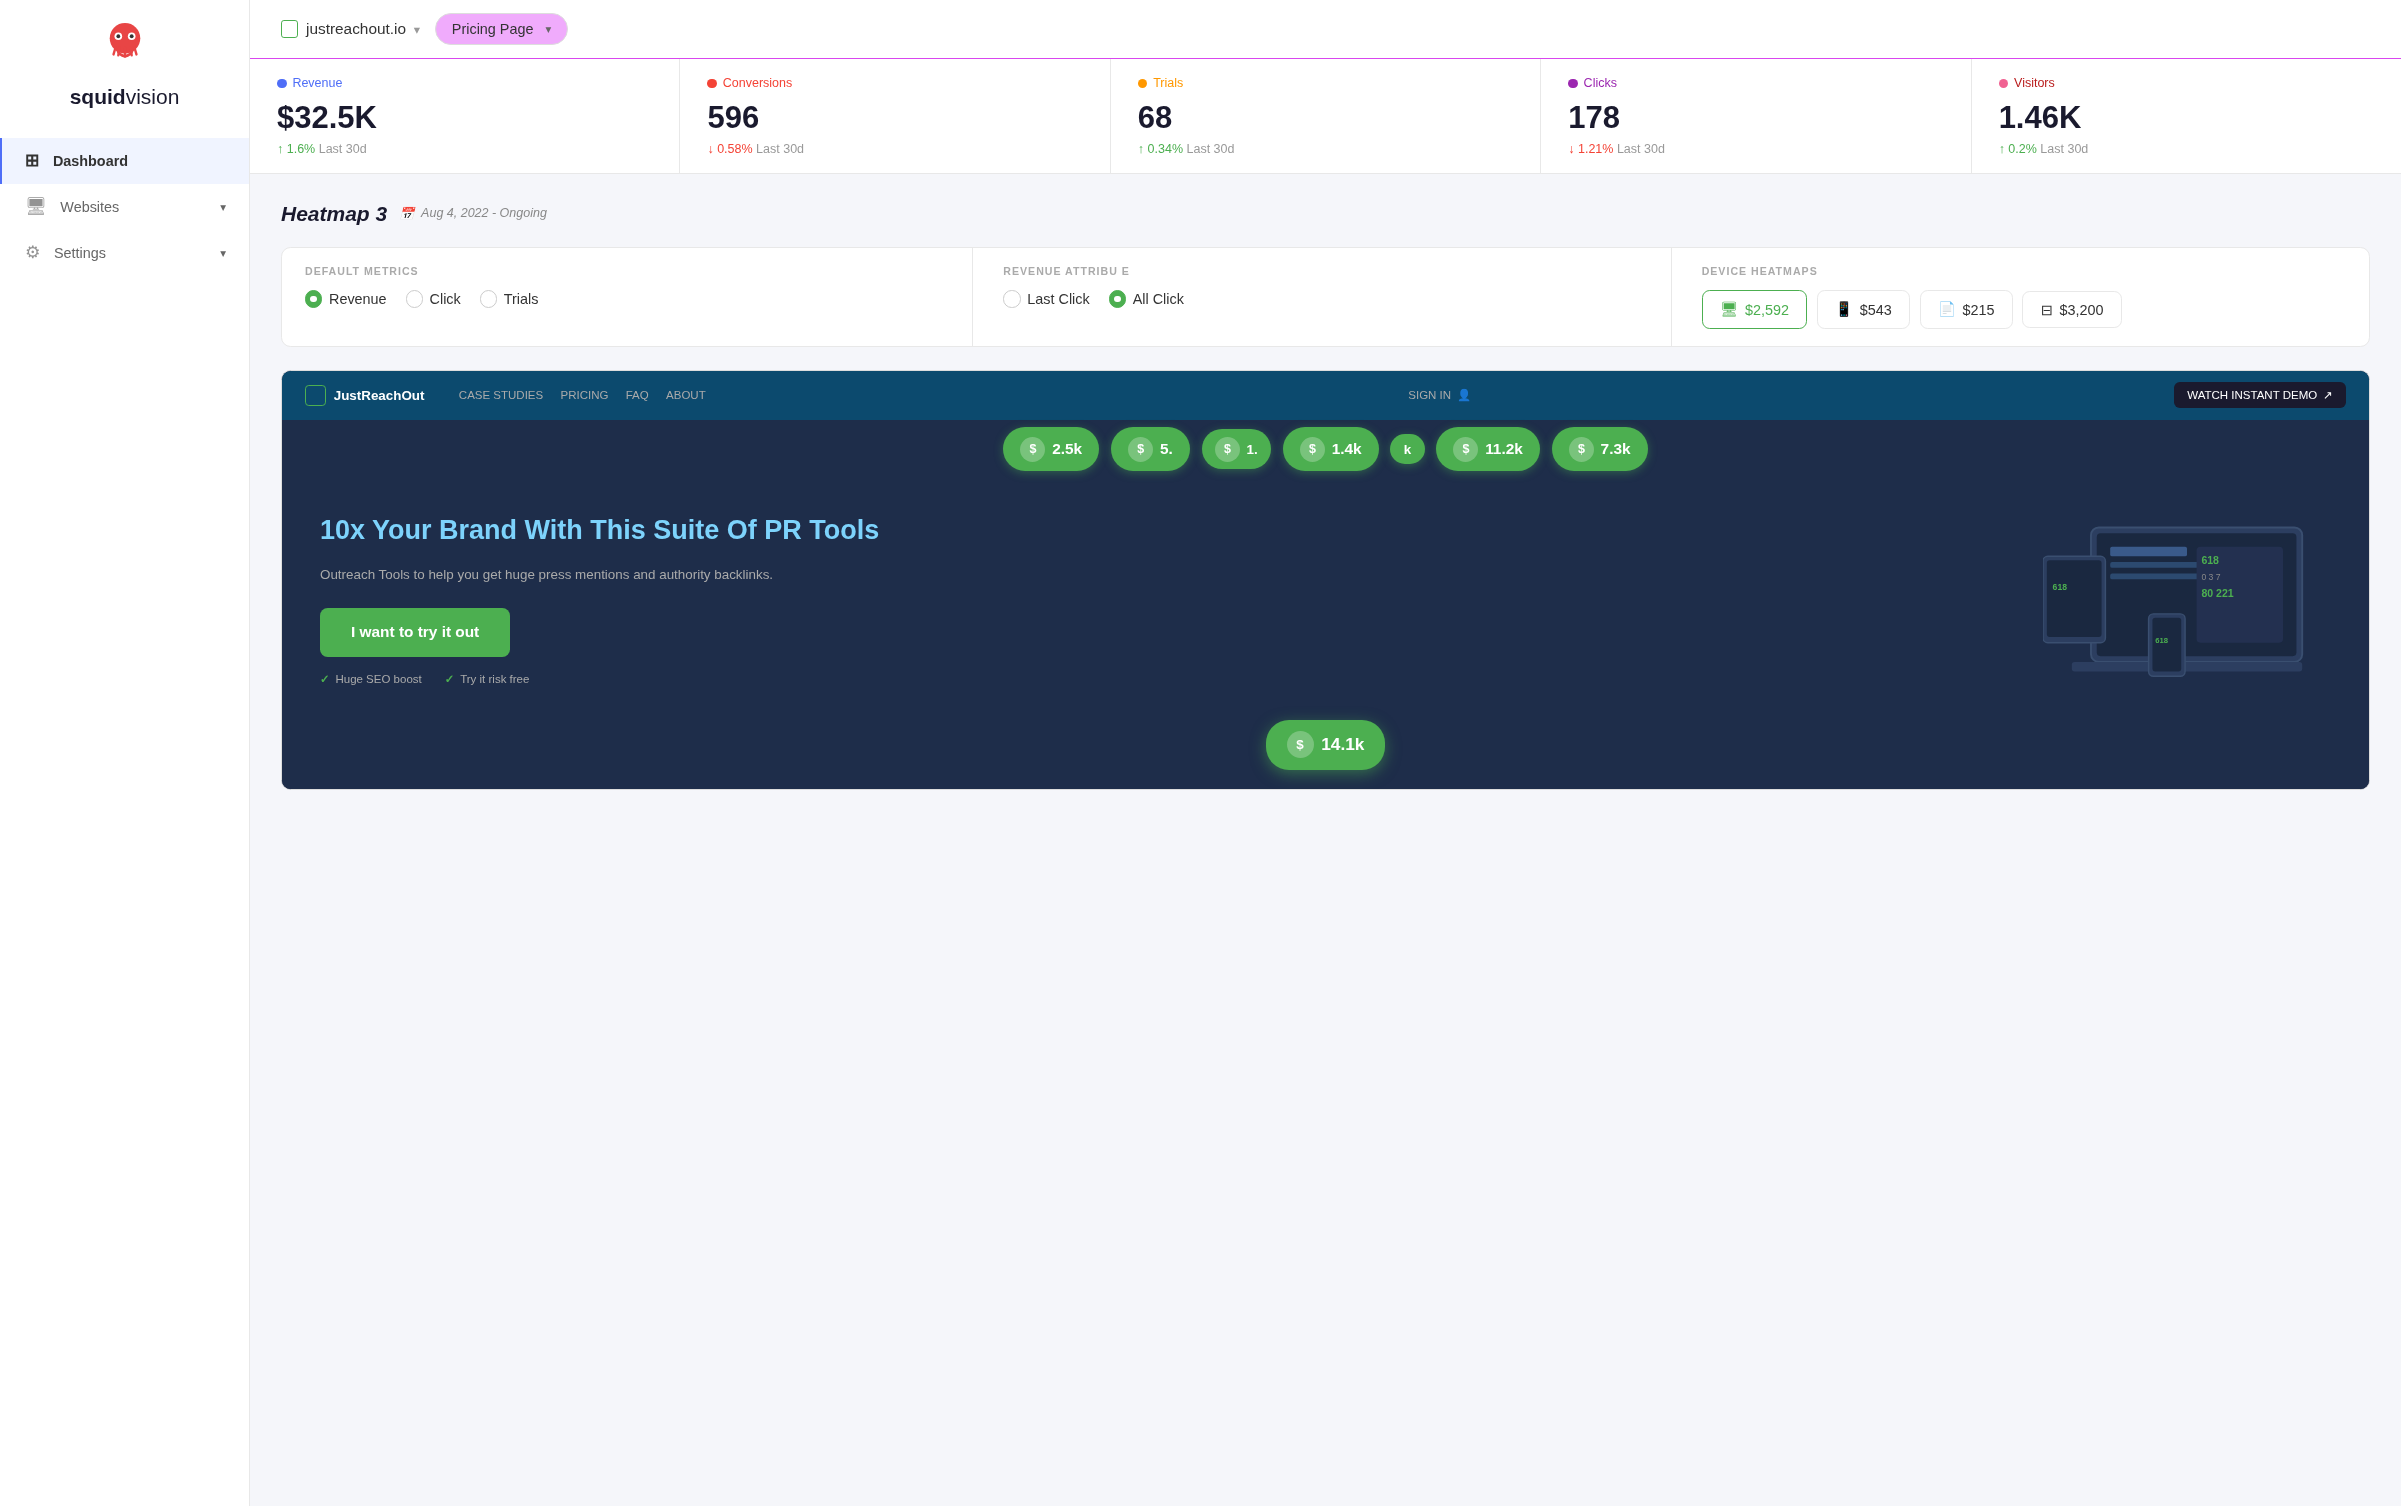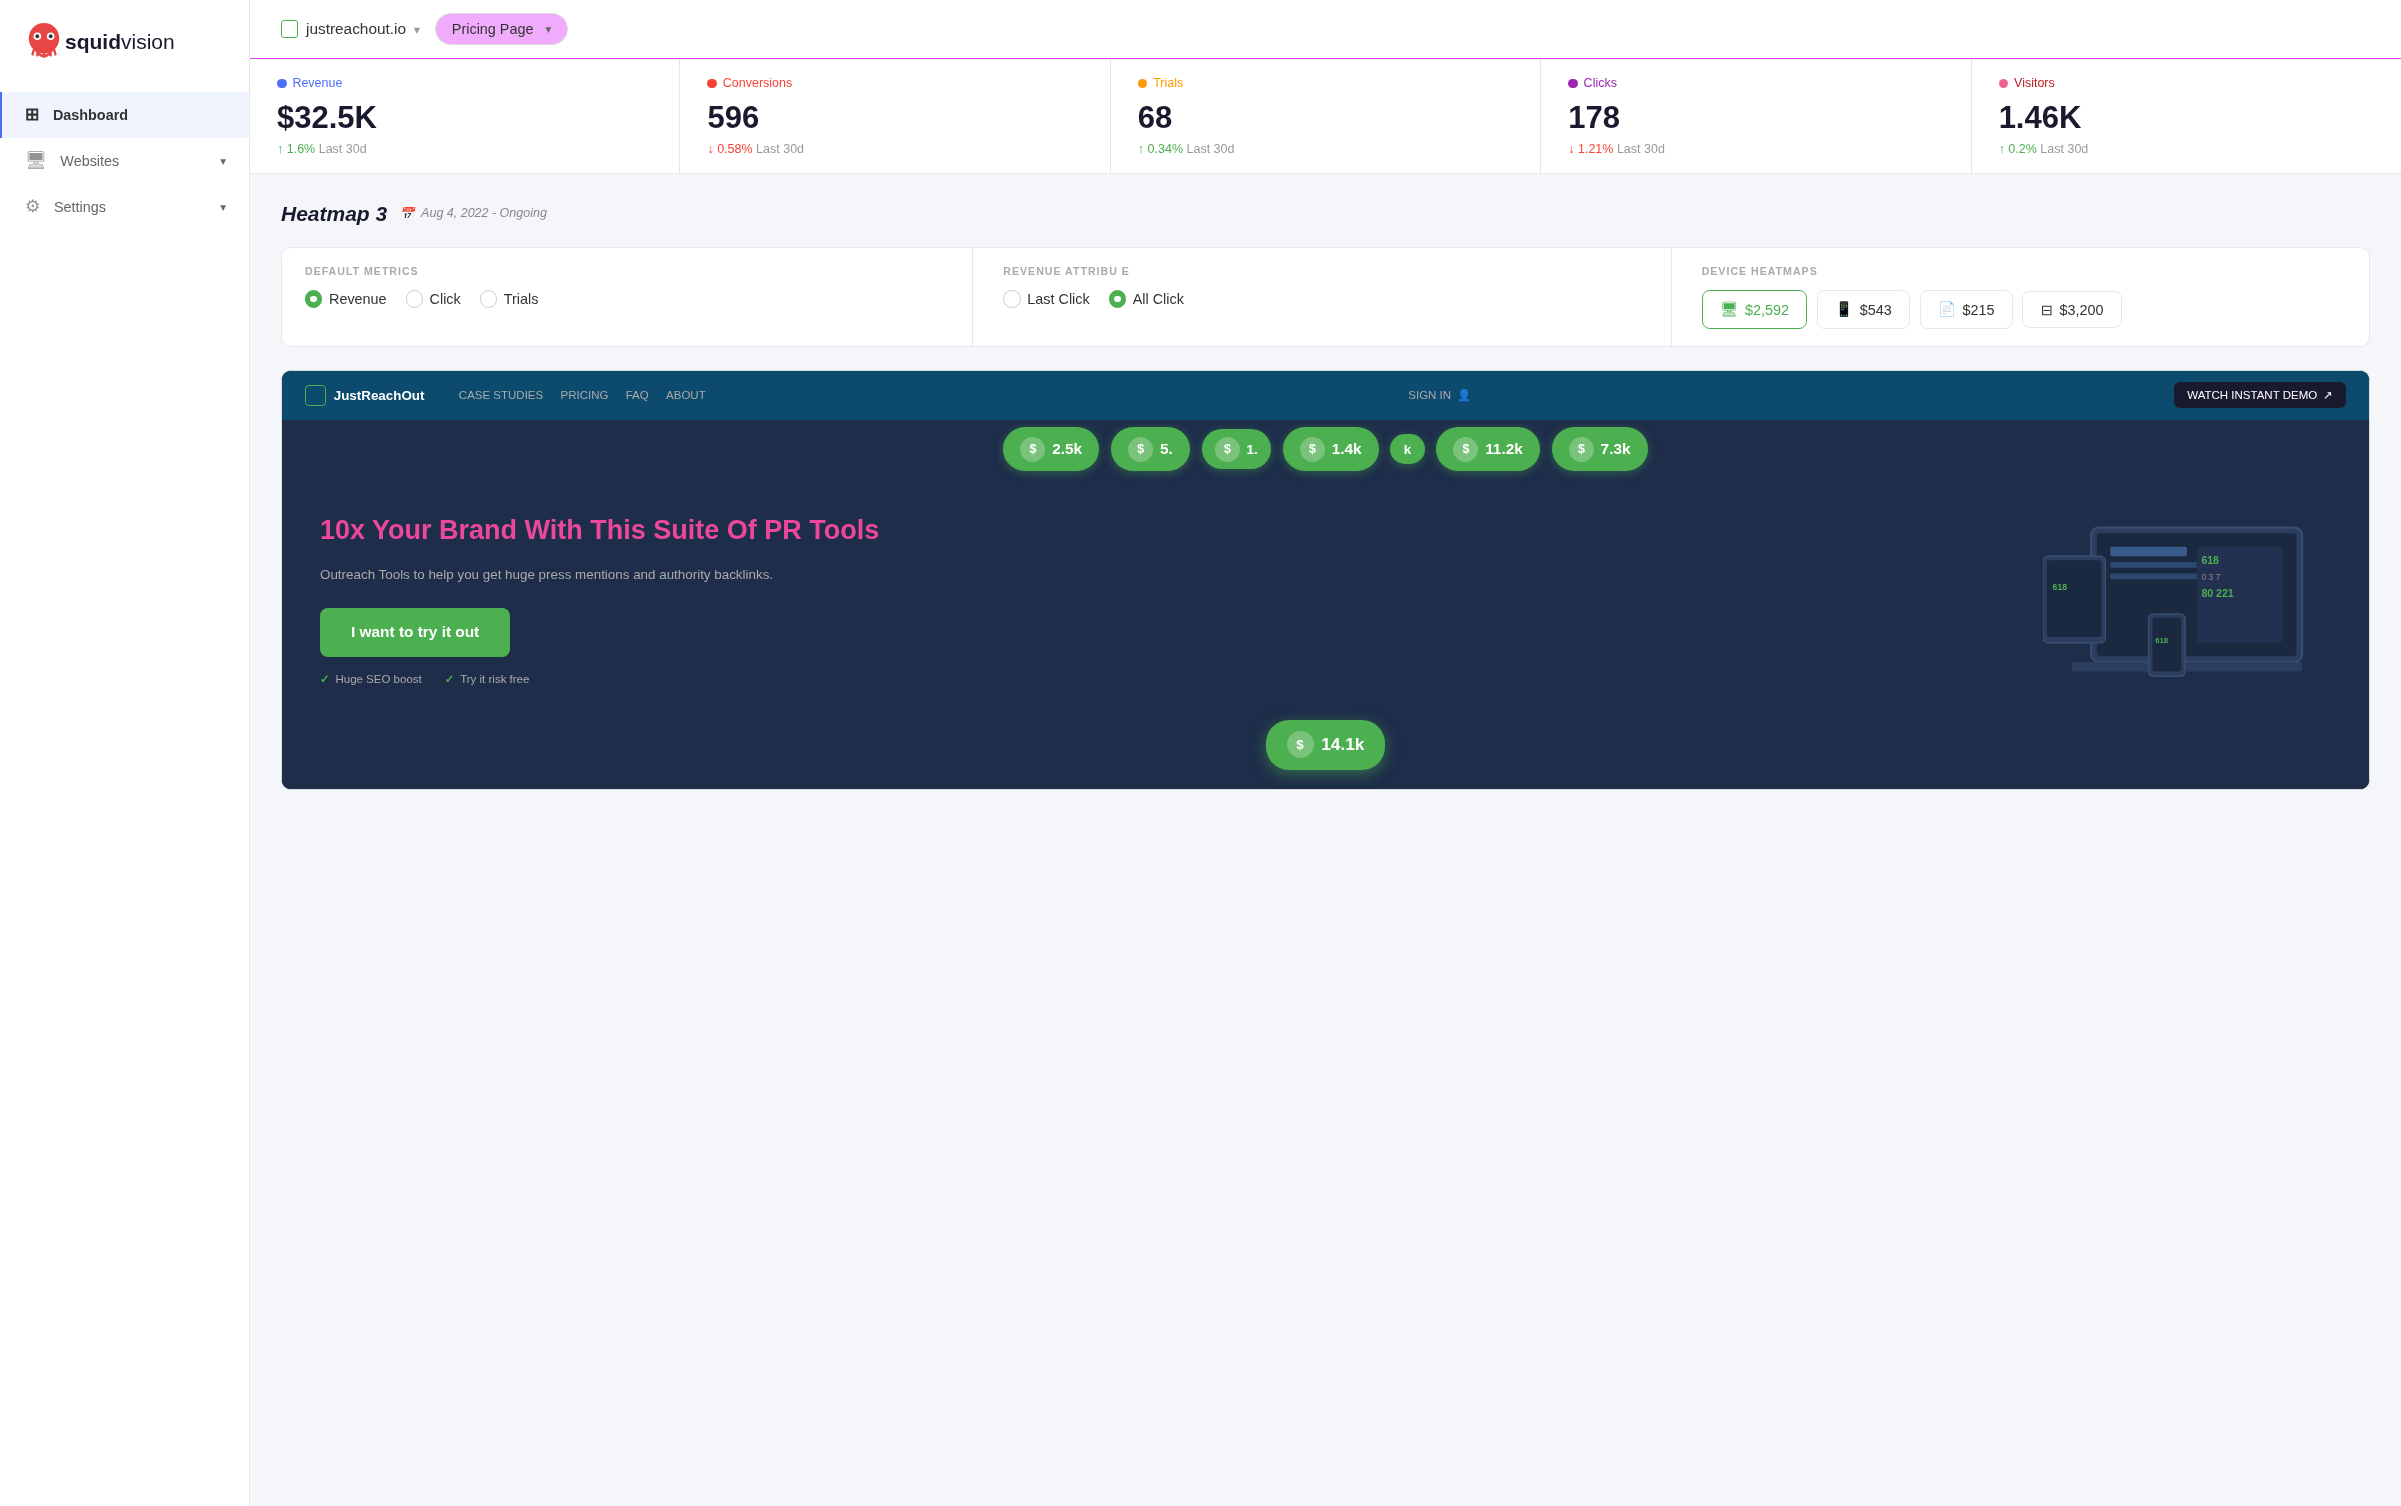--- a/index.html
+++ b/index.html
@@ -12,21 +12,22 @@
       background: #fff;
       border-right: 1px solid #e8e8e8;
       display: flex;
       flex-direction: column;
       padding-top: 0;
     }
     .sidebar-logo {
       display: flex;
       align-items: center;
       padding: 21px 23px;
-      gap: 0;
+      gap: 22px;
+      flex-direction: column;
     }
     .logo-icon {
       width: 42px;
       height: 42px;
     }
 
     .sidebar-nav { margin-top: 7.7px; }
     .sidebar-item {
       display: flex;
       align-items: center;
@@ -320,21 +321,21 @@
       background: #1e2d4a;
       padding: 29px 38px 19px 38px;
       display: flex;
       align-items: center;
       gap: 29px;
     }
     .hero-text { flex: 1; }
     .hero-headline {
       font-size: 27px;
       font-weight: 800;
-      color: #ec4899;
+      color: #7dd3fc;
       line-height: 1.3;
       margin-bottom: 15.4px;
     }
     .hero-sub {
       font-size: 13.4px;
       color: #aaa;
       margin-bottom: 23px;
       line-height: 1.6;
     }
     .hero-cta {

